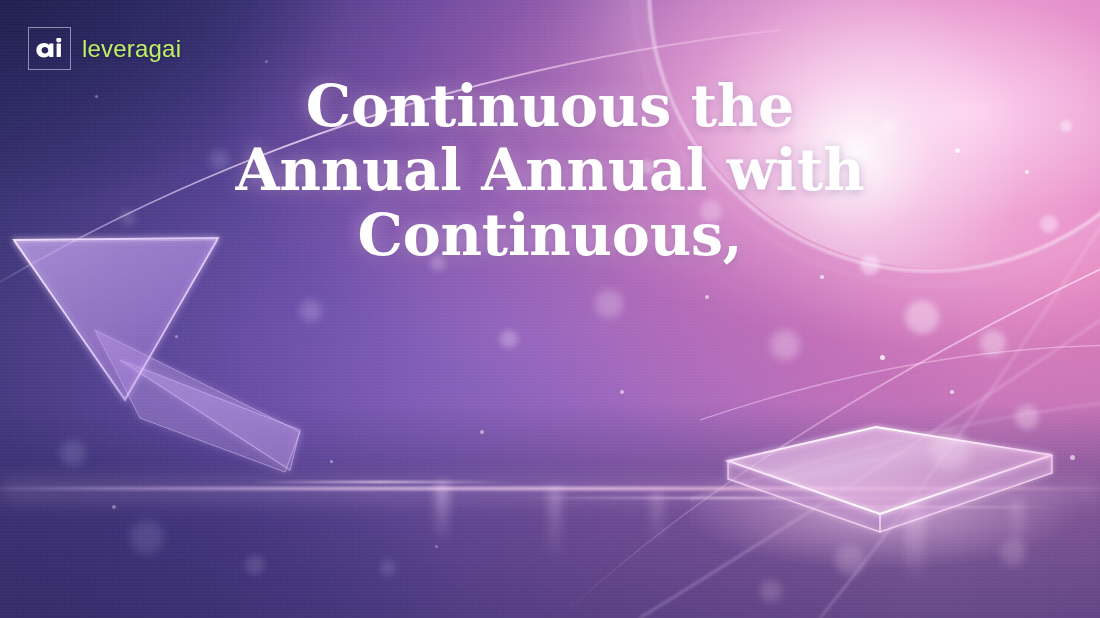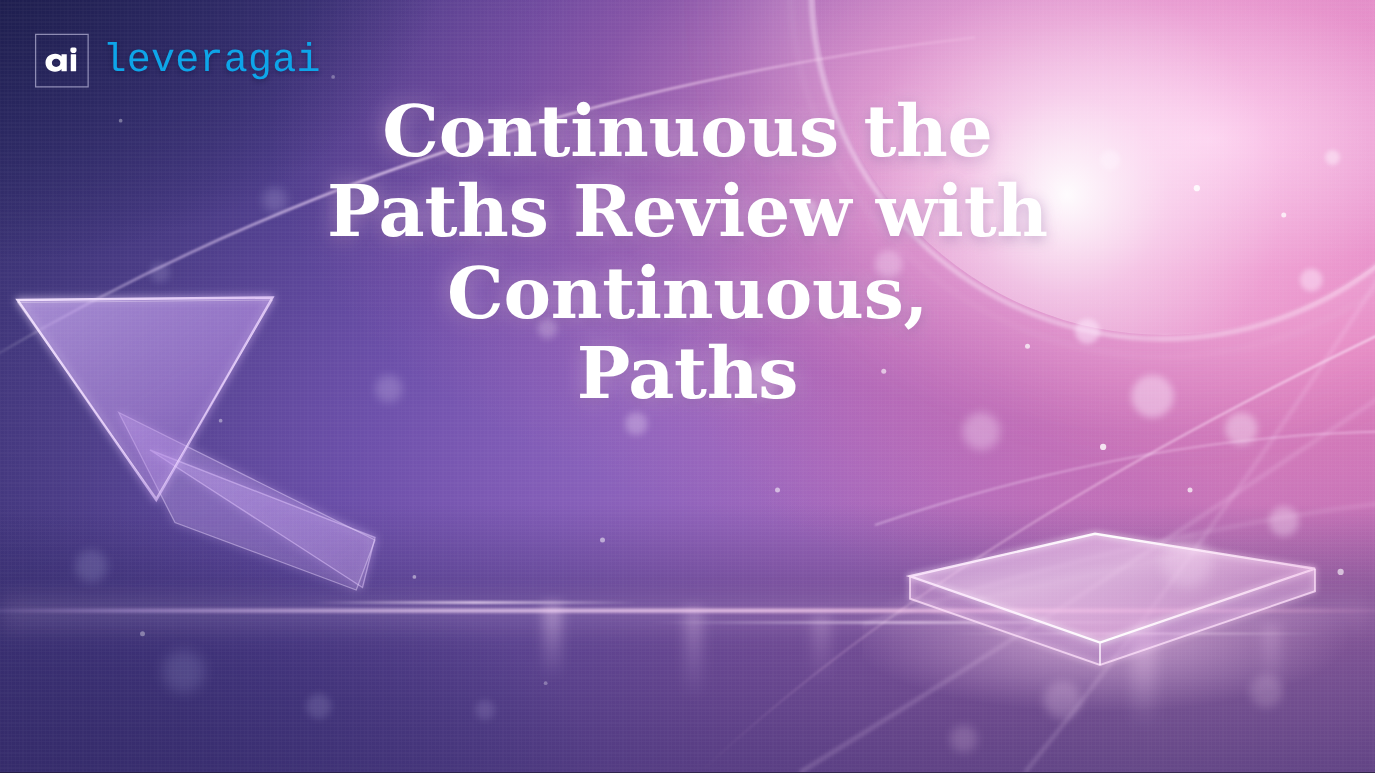--- a/index.html
+++ b/index.html
@@ -129,28 +129,27 @@
     gap: 11px;
     z-index: 40;
   }
   .logo-mark {
     width: 43px; height: 43px;
     border: 1.6px solid rgba(230,225,255,0.55);
     display: flex; align-items: center; justify-content: center;
     box-sizing: border-box;
   }
   .logo-word {
-    color: #0ea5e9;
-    font-size: 32px;
+    color: #bef264;
+    font-size: 24px;
     letter-spacing: 0.2px;
     font-weight: 400;
     line-height: 1;
     white-space: nowrap;
     text-shadow: 0 1px 4px rgba(20,15,60,0.45);
-    font-family: Liberation Mono, monospace;
   }
 
   
   .title {
     position: absolute;
     left: 0; right: 0;
     top: 74px;
     text-align: center;
     z-index: 30;
     font-family: "DejaVu Serif", "Liberation Serif", serif;
@@ -364,19 +363,18 @@
         <rect x="21.6" y="5.4" width="4.3" height="13.6" rx="0.4" fill="#ffffff"></rect>
 
         <circle cx="23.75" cy="1.9" r="2.5" fill="#ffffff"></circle>
       </svg>
     </div>
     <div class="logo-word">leveragai</div>
   </div>
 
   <div class="title">
     <span class="ln">Continuous the</span>
-    <span class="ln">Paths Review with</span>
+    <span class="ln">Annual Annual with</span>
     <span class="ln">Continuous,</span>
-    <span class="ln">Paths</span>
   </div>
 
   <div class="noise"></div>
 </div>
 
 </body></html>

